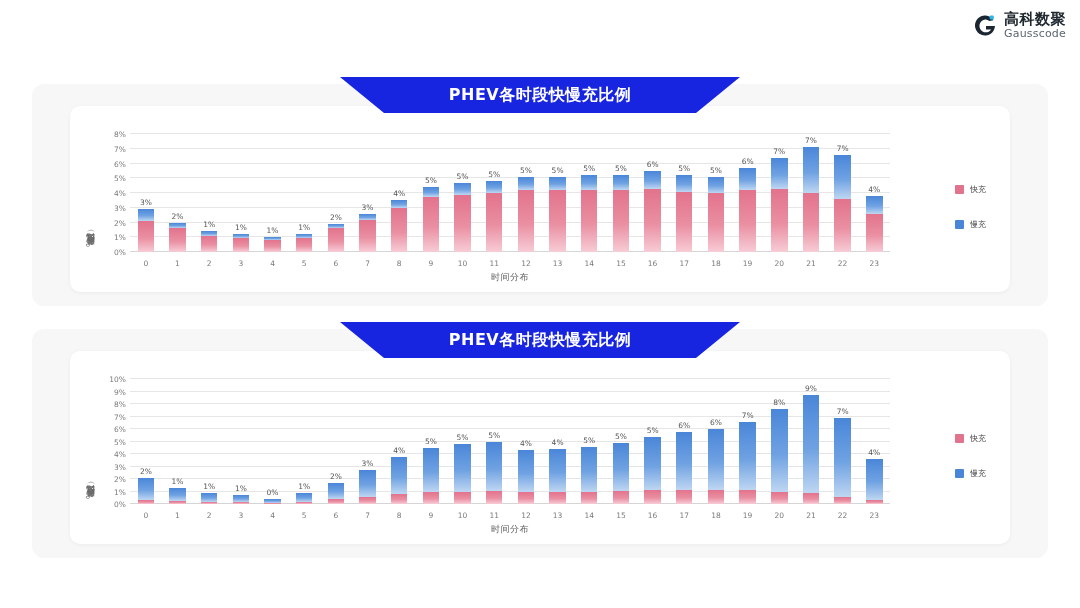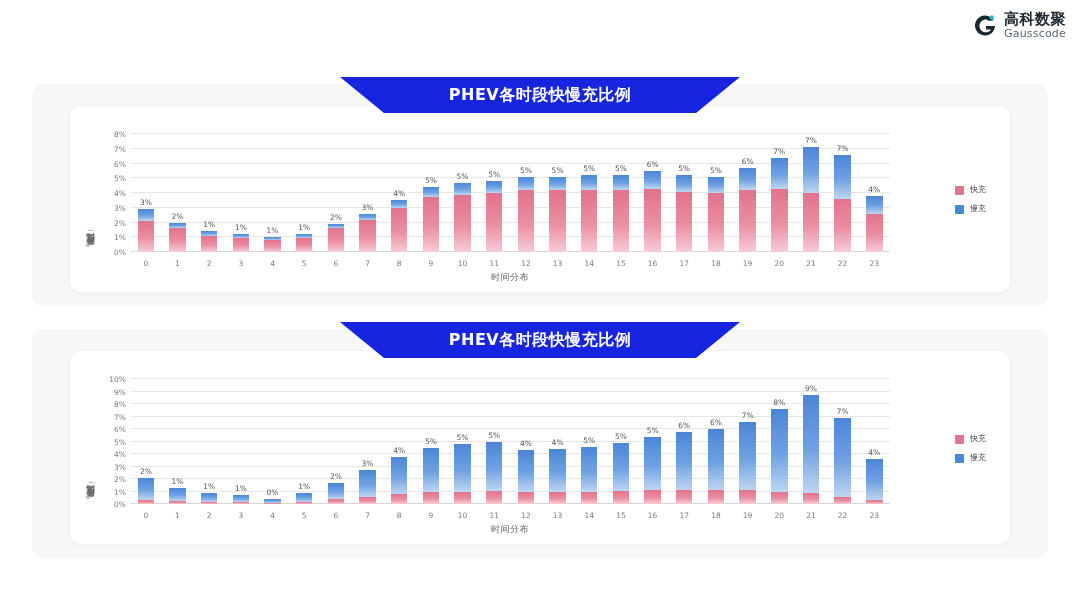--- a/index.html
+++ b/index.html
@@ -103,21 +103,21 @@
     position:absolute;left:50%;transform:translateX(-50%);
     font-size:7.5px;color:#555;white-space:nowrap;
   }
   .xticks{position:absolute;display:flex;}
   .xtick{flex:1 1 0;text-align:center;font-size:7.5px;color:#7a7a7a;}
   .xlab{
     position:absolute;text-align:center;font-size:9px;color:#5e5e5e;
     letter-spacing:.5px;
   }
   .legend{position:absolute;display:flex;flex-direction:column;gap:8px;}
-  .legend-row{display:flex;align-items:flex-end;gap:6px;}
+  .legend-row{display:flex;align-items:center;gap:6px;margin-top:16px;}
   .swatch{width:9px;height:9px;border-radius:1px;}
   .legend-txt{font-size:8px;color:#444;}
 </style>
 </head>
 <body>
 
 <div class="brand-bar">
   <div class="gauss">
     <span class="gauss-mark">
       <svg width="26" height="26" viewBox="0 0 26 26">

